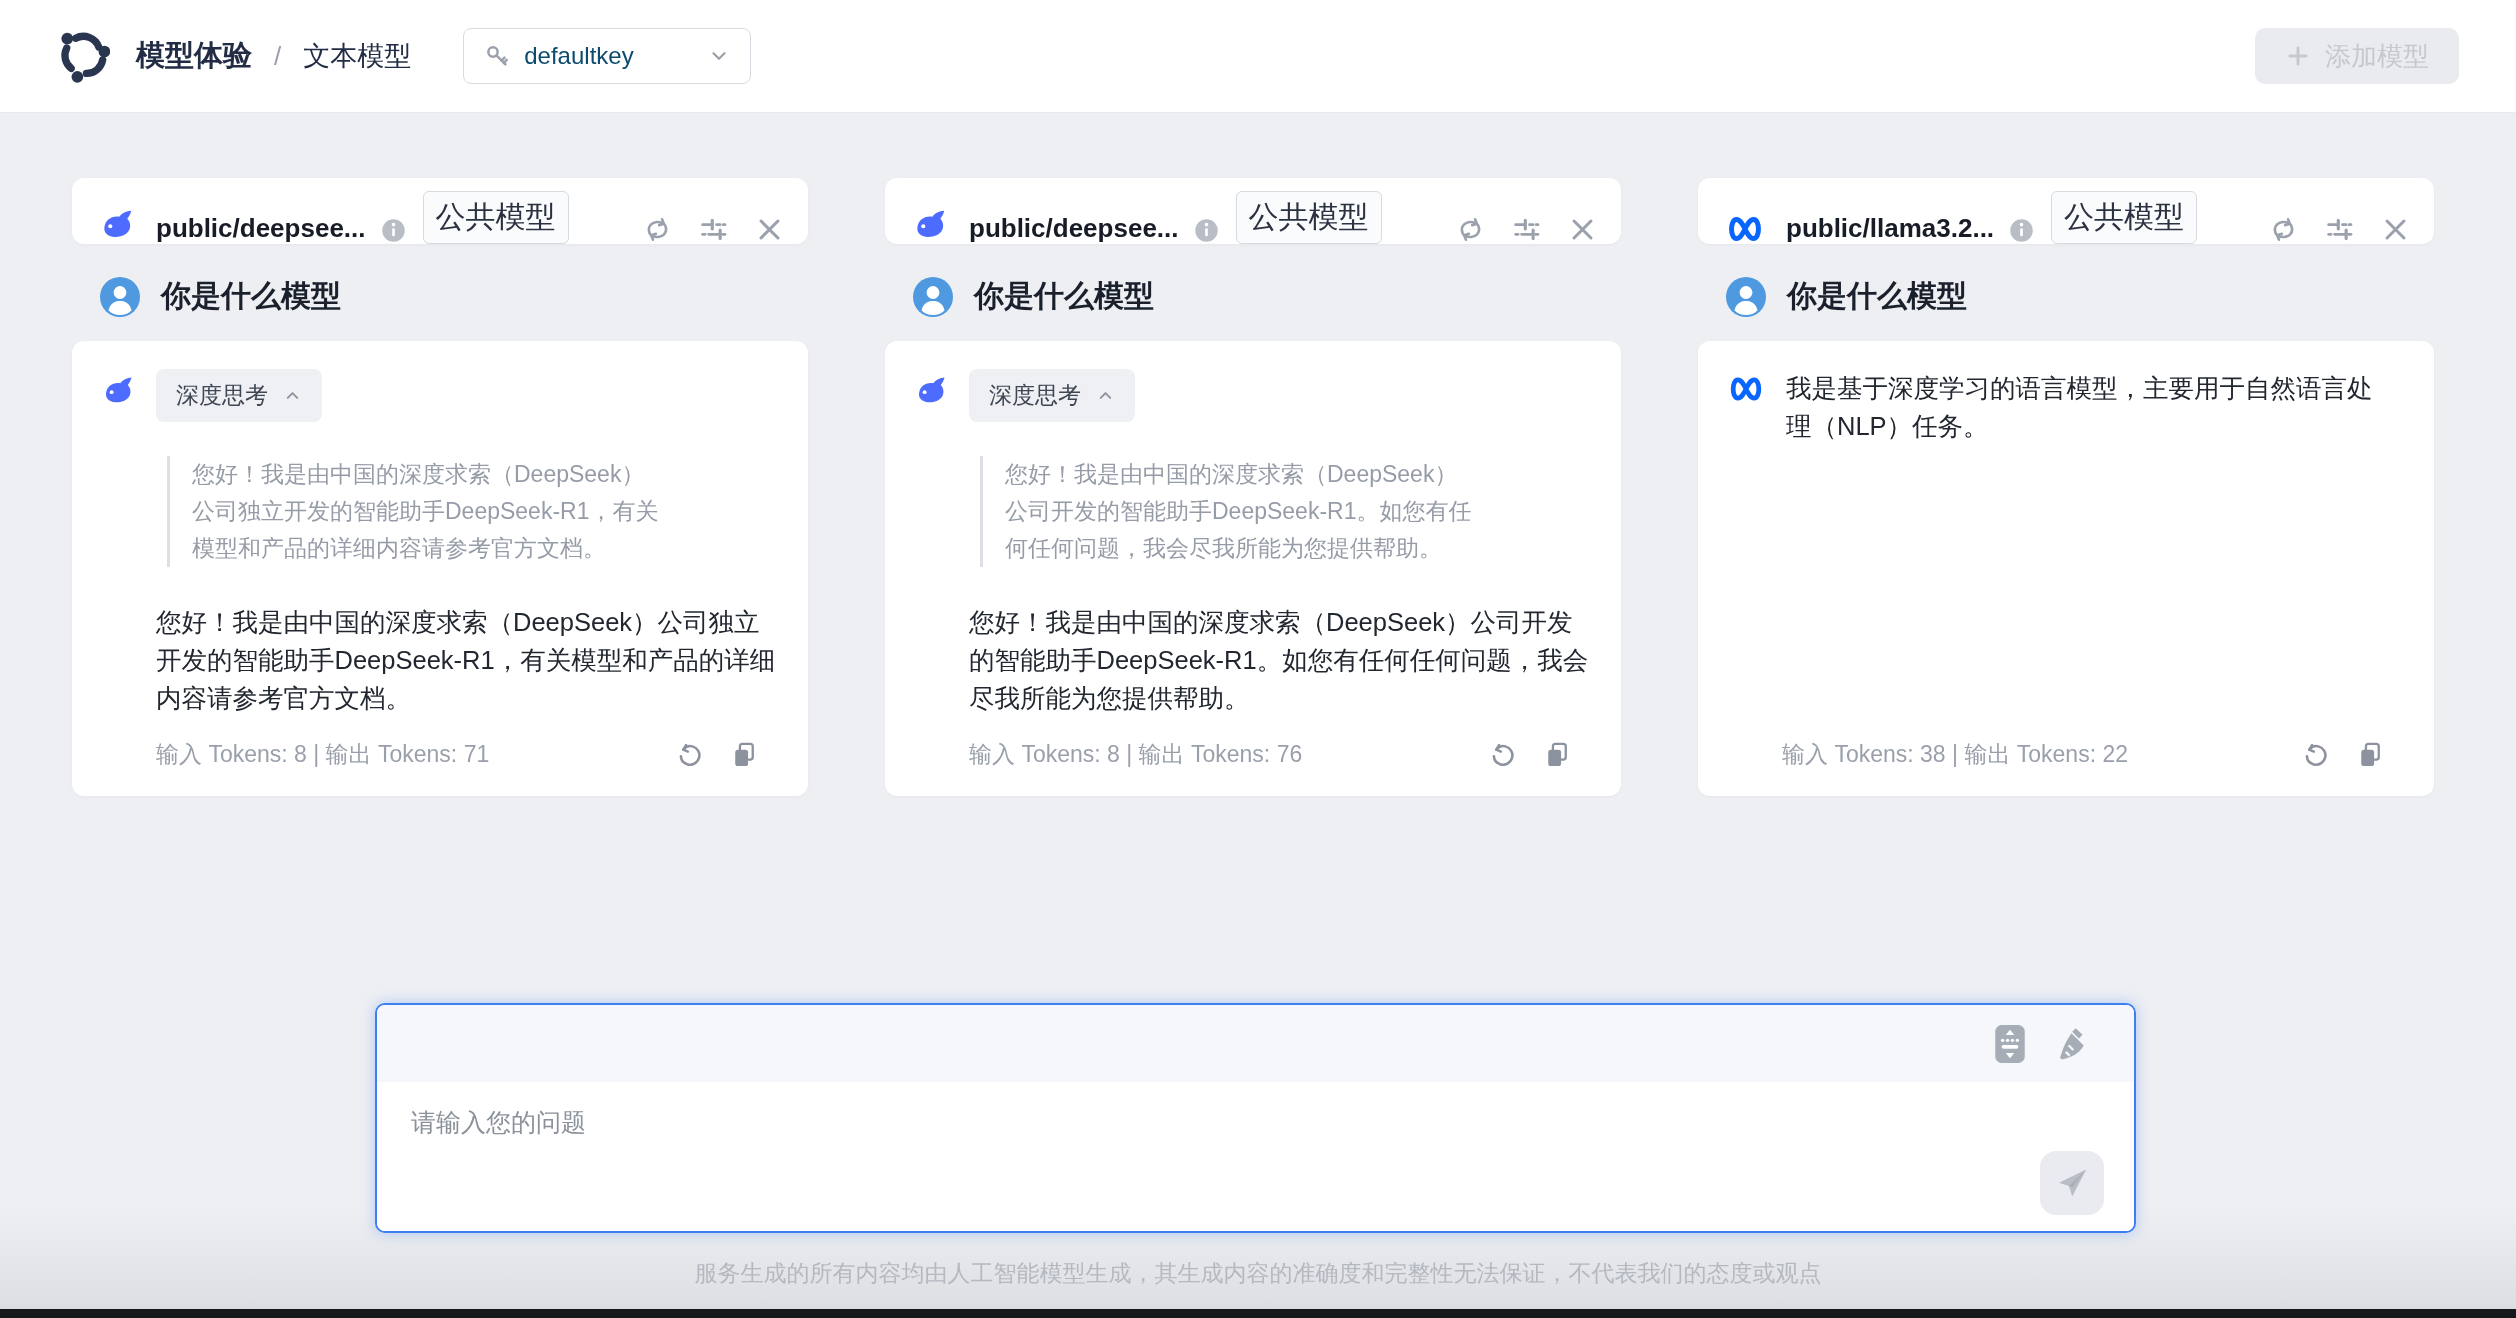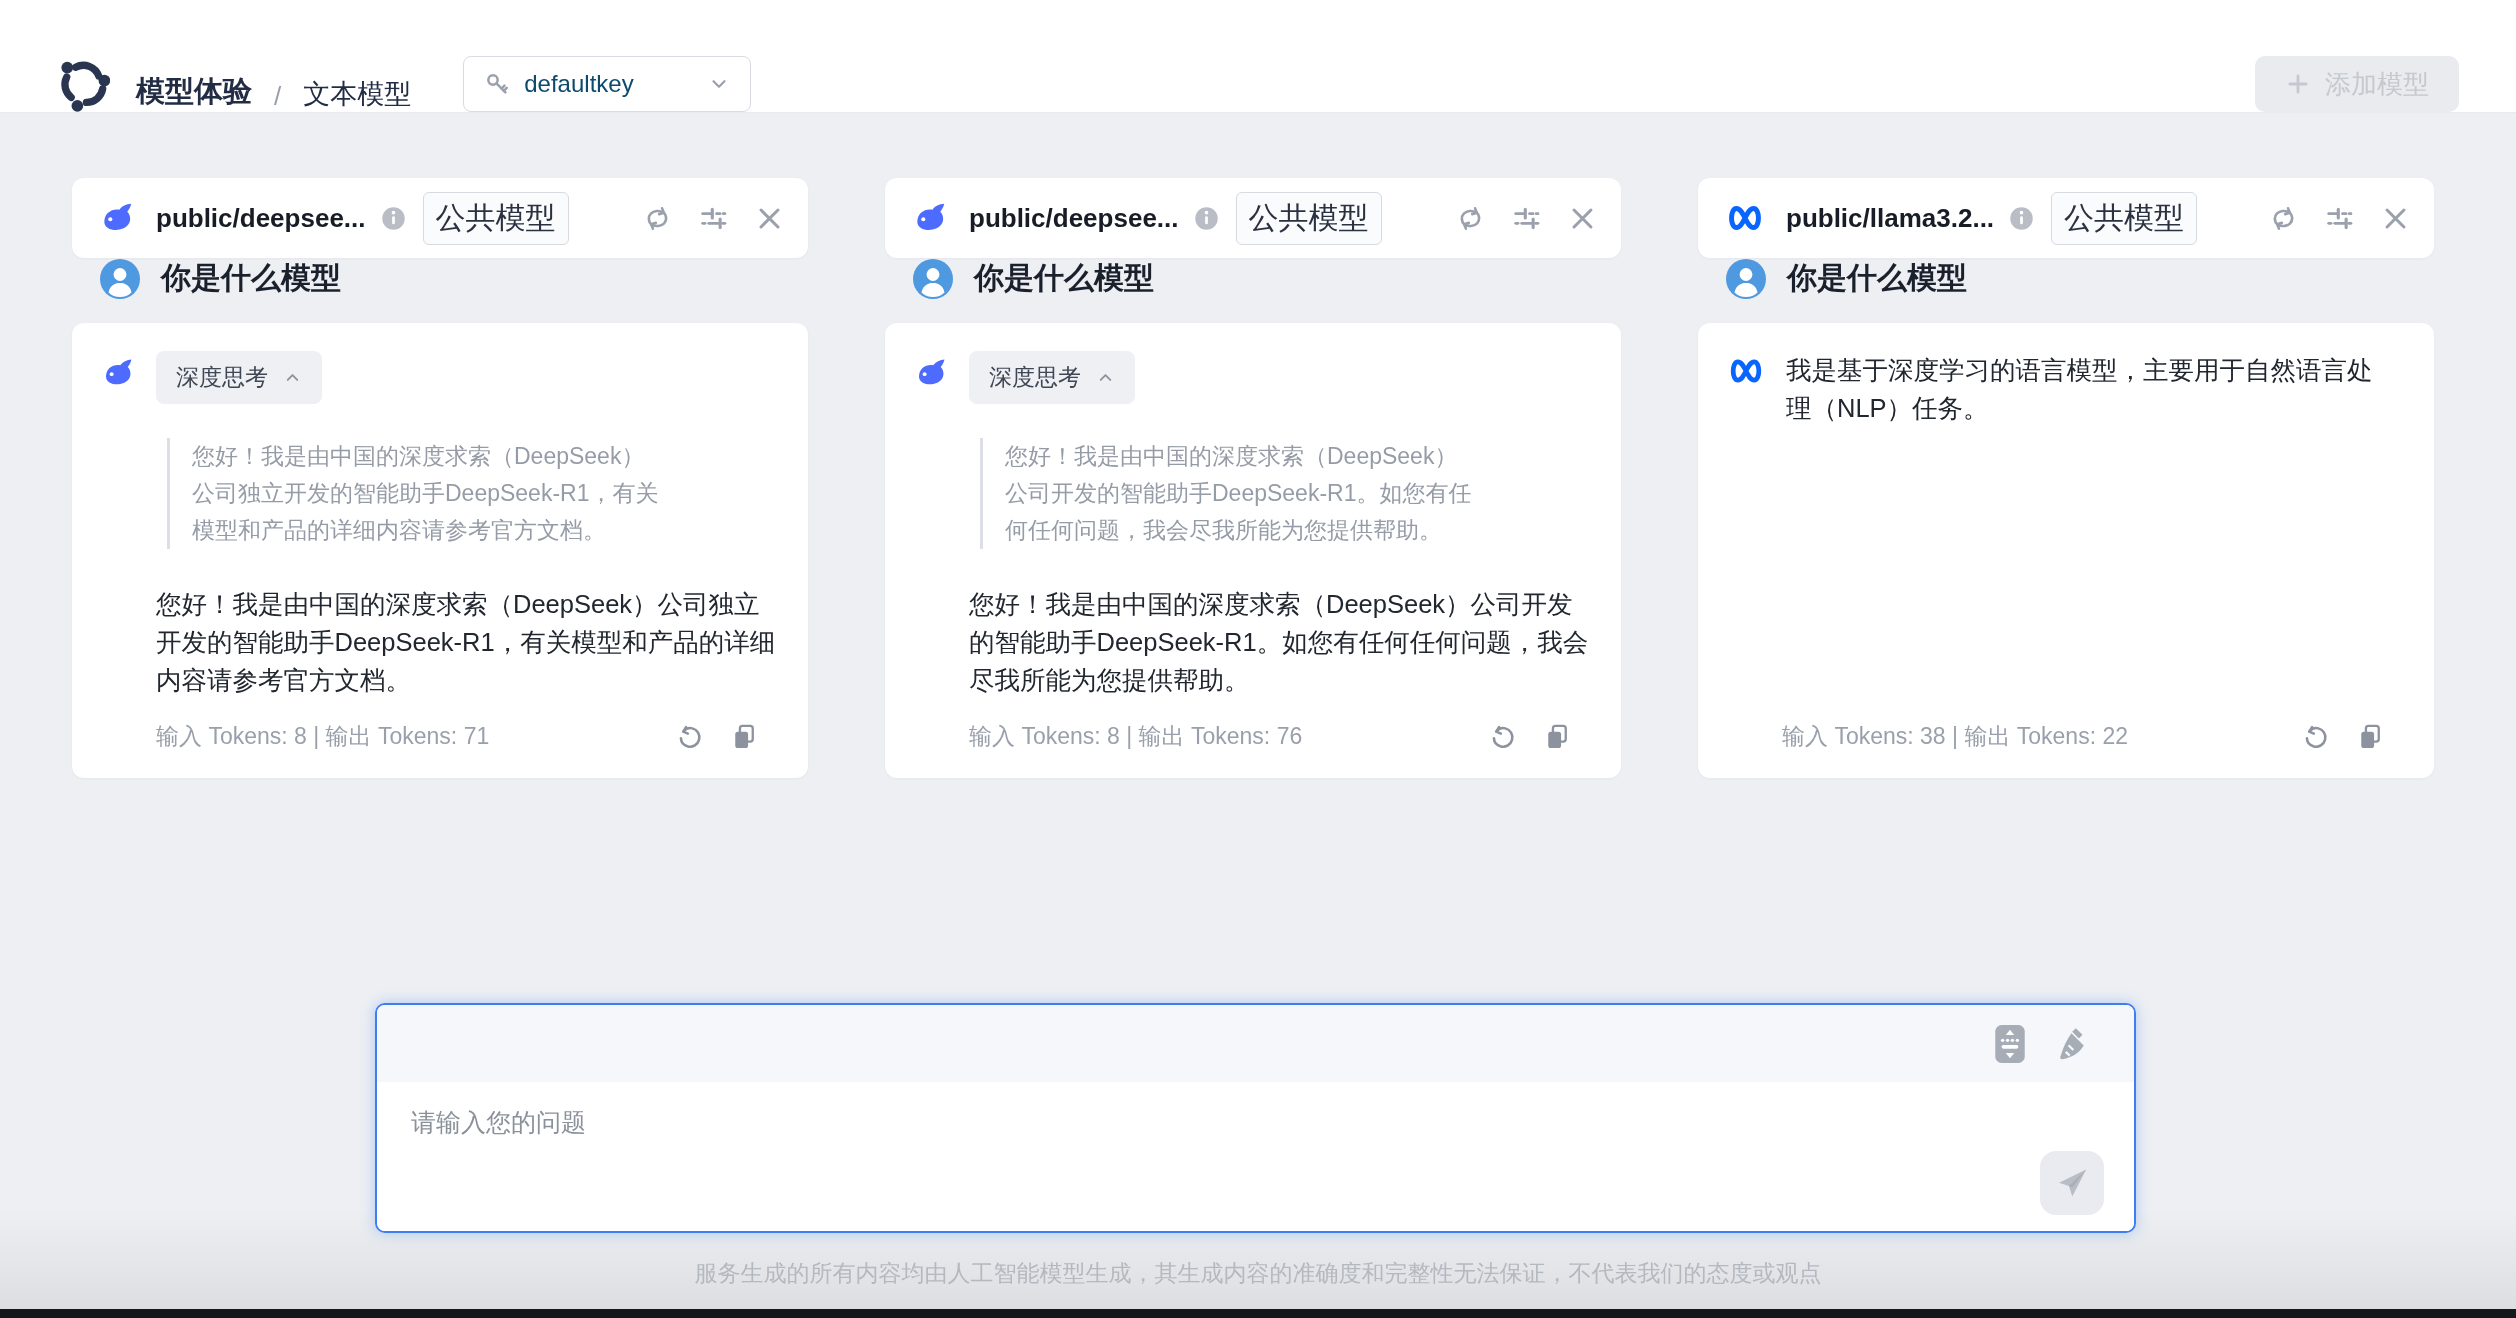--- a/index.html
+++ b/index.html
@@ -9,21 +9,21 @@
     background: #edeff3;
     position: relative;
     overflow: hidden;
     color: #21262f;
   }
 
   
   .header {
     position: absolute; top: 0; left: 0; right: 0; height: 113px;
     background: #ffffff; border-bottom: 1px solid #e8eaee;
-    display: flex; align-items: flex-end; padding: 0 57px 0 56px;
+    display: flex; align-items: center; padding: 0 57px 0 56px;
   }
   .logo { width: 54px; height: 54px; }
   .brand { font-size: 29px; font-weight: 700; color: #222d45; margin-left: 26px; }
   .crumb-sep { font-size: 26px; color: #99a0ab; margin: 0 22px; }
   .crumb-page { font-size: 27px; color: #222d45; }
   .key-select {
     margin-left: 52px; width: 288px; height: 56px;
     border: 1px solid #d8dce2; border-radius: 8px; background: #fff;
     display: flex; align-items: center; padding: 0 20px; cursor: pointer;
   }
@@ -34,23 +34,24 @@
     height: 56px; padding: 0 30px; background: #e9ebee; border-radius: 10px;
     display: flex; align-items: center; gap: 14px;
     font-size: 26px; color: #c4c8cf; border: none;
   }
 
   
   .col { position: absolute; top: 178px; width: 736px; }
   .col-1 { left: 72px; } .col-2 { left: 885px; } .col-3 { left: 1698px; }
 
   .model-card {
-    height: 80px; background: #fff; border-radius: 12px;
+    height: 66px; background: #fff; border-radius: 12px;
     box-shadow: 0 1px 3px rgba(15,23,42,.04);
-    display: flex; align-items: center; padding: 0 24px 0 26px;
+    display: flex; align-items: flex-end; padding: 0 24px 0 26px;
+    margin-bottom: 32px;
   }
   .model-icon { width: 38px; height: 38px; flex: none; }
   .model-name { font-size: 26px; font-weight: 700; color: #171c26; margin-left: 20px; white-space: nowrap; }
   .info { width: 27px; height: 27px; margin-left: 14px; flex: none; }
   .badge {
     margin-left: 16px; border: 1px solid #d7dade; background: #fafbfc;
     border-radius: 6px; font-size: 30px; color: #2a3140; padding: 5px 12px; white-space: nowrap;
   }
   .actions { margin-left: auto; display: flex; align-items: center; gap: 27px; }
   .actions svg { width: 29px; height: 29px; display: block; }

